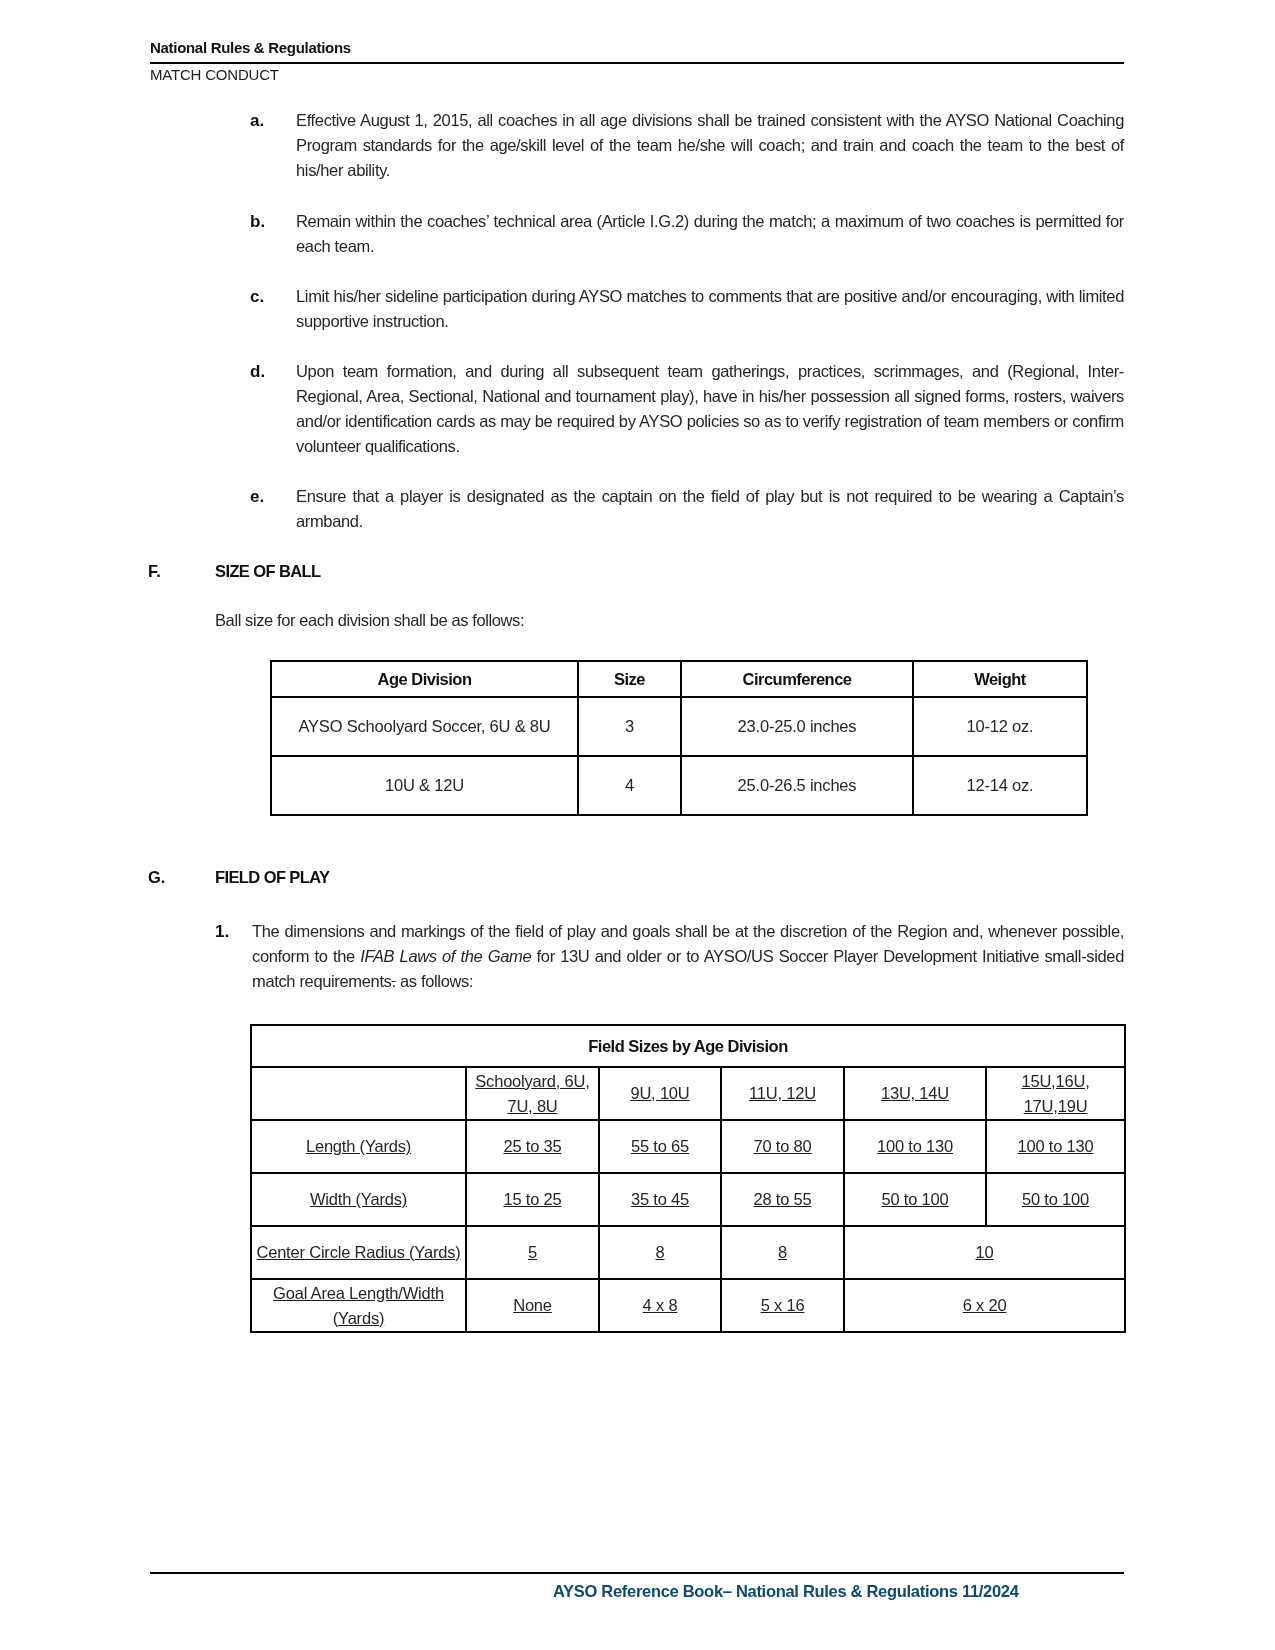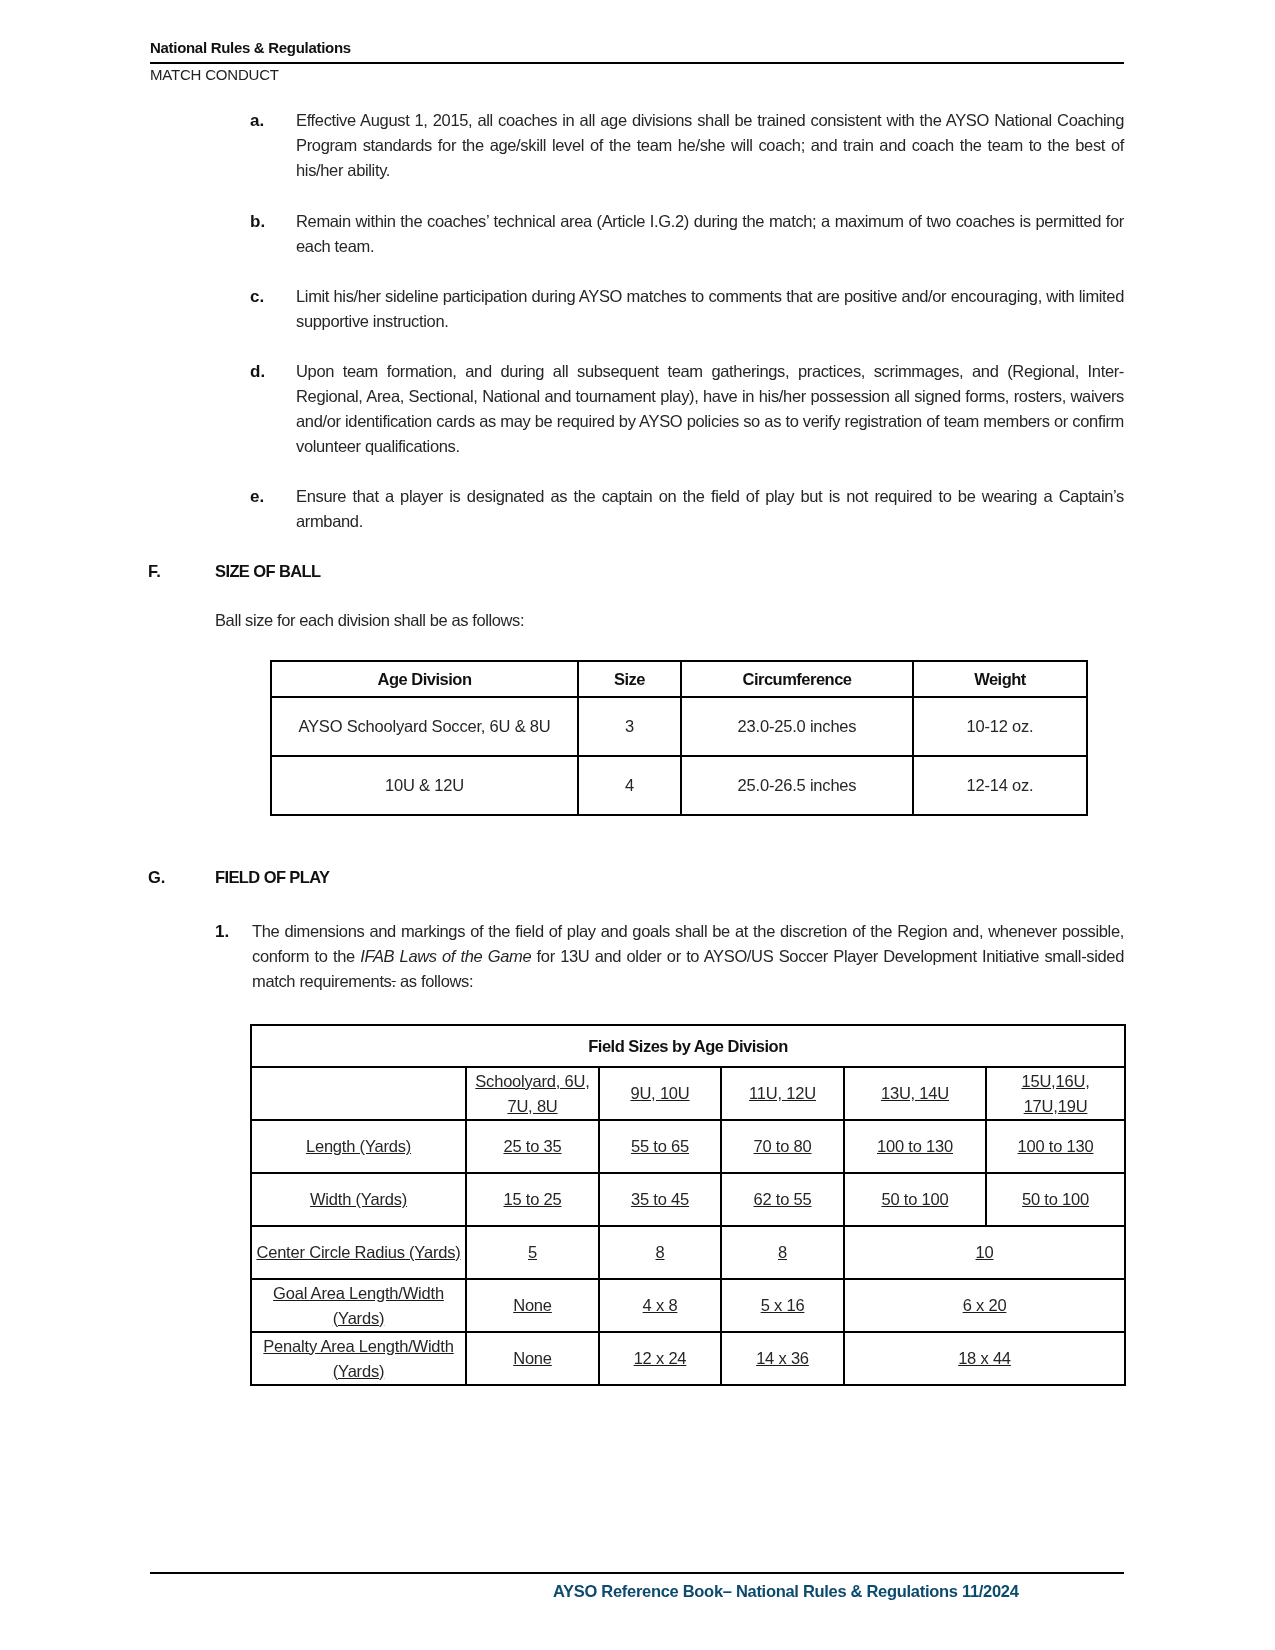--- a/index.html
+++ b/index.html
@@ -139,43 +139,36 @@
     <td>25 to 35</td>
     <td>55 to 65</td>
     <td>70 to 80</td>
     <td>100 to 130</td>
     <td>100 to 130</td>
   </tr>
   <tr class="row">
     <td>Width (Yards)</td>
     <td>15 to 25</td>
     <td>35 to 45</td>
-    <td>62 to 55</td>
+    <td>28 to 55</td>
     <td>50 to 100</td>
     <td>50 to 100</td>
   </tr>
   <tr class="row">
     <td>Center Circle Radius (Yards)</td>
     <td>5</td>
     <td>8</td>
     <td>8</td>
     <td colspan="2">10</td>
   </tr>
   <tr class="row">
     <td>Goal Area Length/Width (Yards)</td>
     <td>None</td>
     <td>4 x 8</td>
     <td>5 x 16</td>
     <td colspan="2">6 x 20</td>
   </tr>
-  <tr class="row">
-    <td>Penalty Area Length/Width (Yards)</td>
-    <td>None</td>
-    <td>12 x 24</td>
-    <td>14 x 36</td>
-    <td colspan="2">18 x 44</td>
-  </tr>
 </tbody>
   </table>
 
 <div class="abs rule" style="top:1572px;"></div>
 <div class="abs footer-left">2:4</div>
 <div class="abs footer-right">AYSO Reference Book– National Rules &amp; Regulations 11/2024</div>
 
 </body></html>

